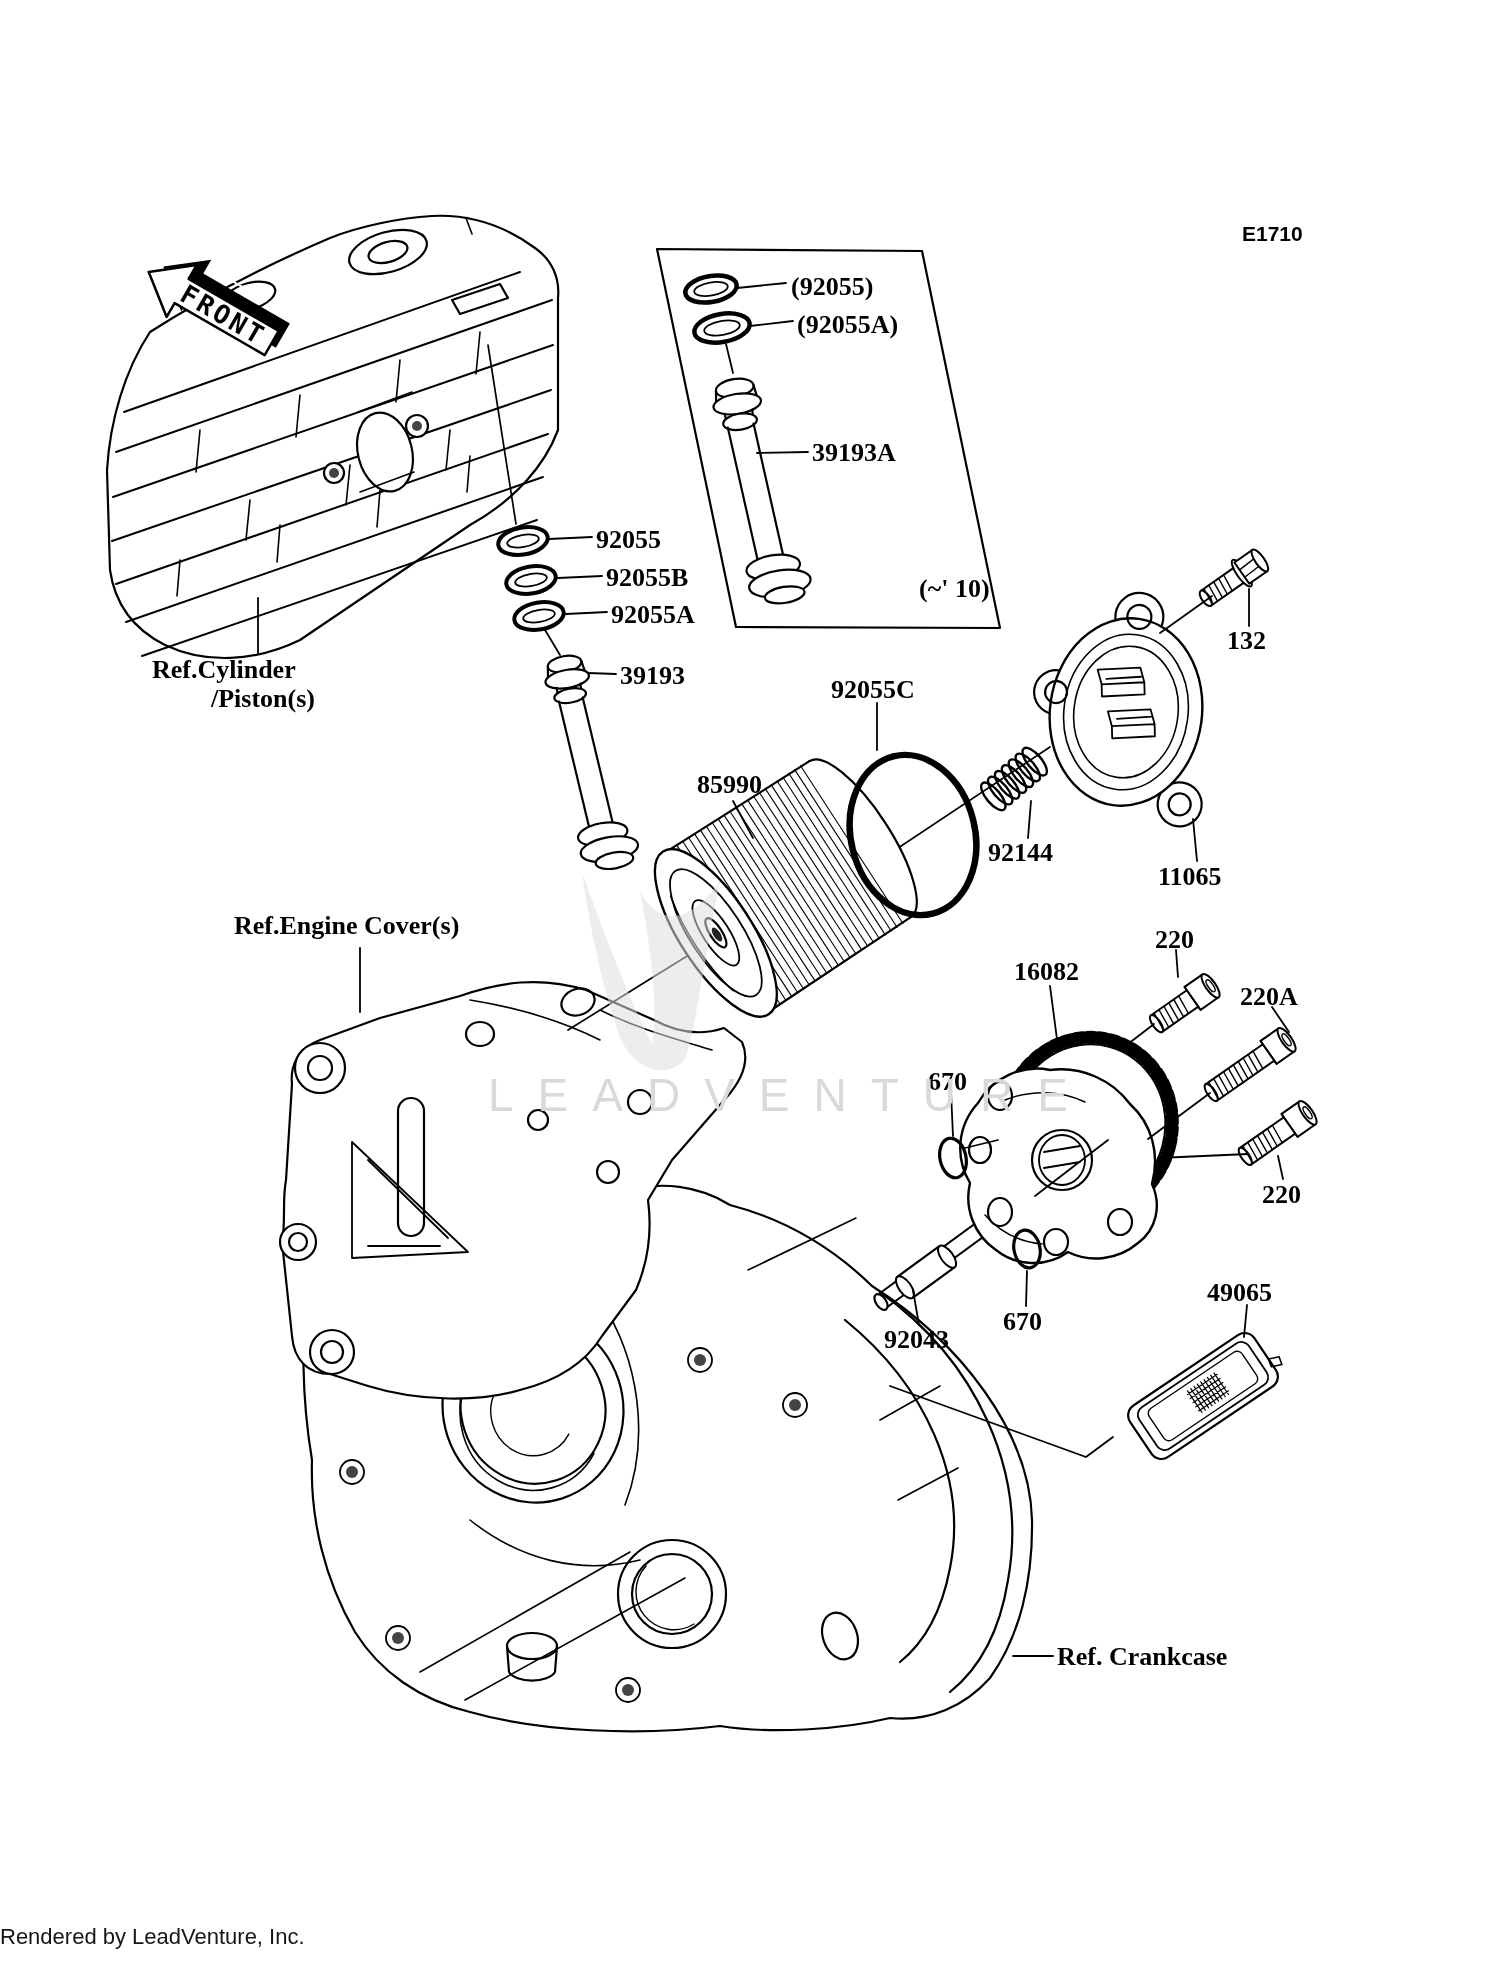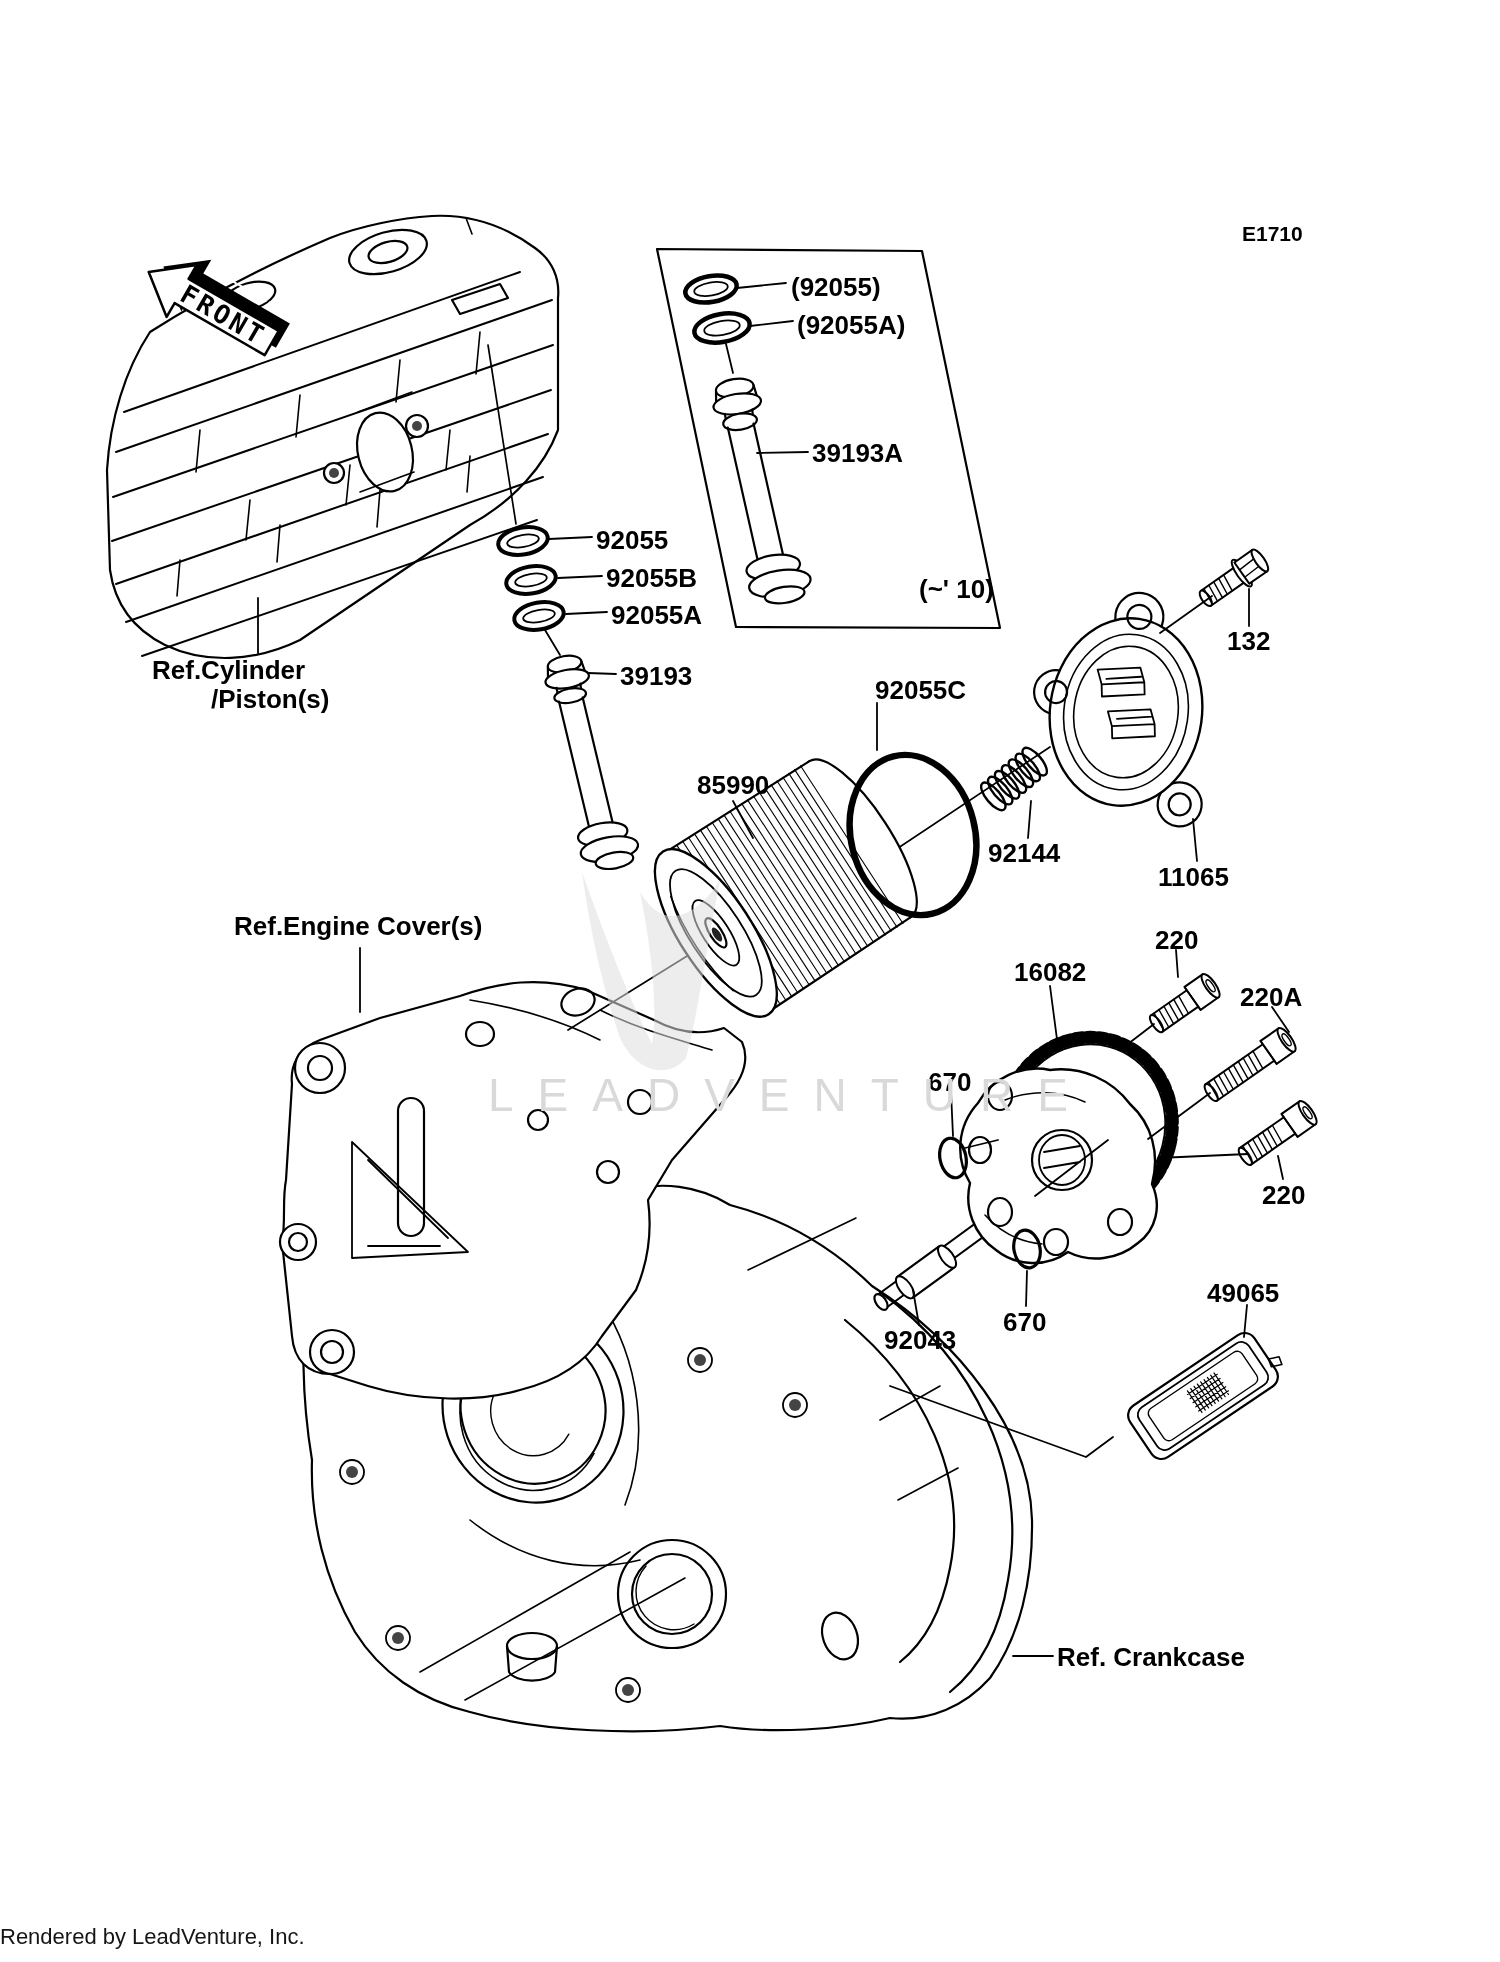--- a/index.html
+++ b/index.html
@@ -1,19 +1,19 @@
 <!DOCTYPE html>
 <html><head>
 <meta charset="utf-8">
 <style>
   html,body{margin:0;padding:0;background:#888;}
   .stage{position:relative;width:1500px;height:1962px;background:#fff;margin:0 auto;overflow:hidden;
          font-family:"DejaVu Sans Mono",monospace;}
   .stage svg{position:absolute;left:0;top:0;}
-  .callout{position:absolute;font-family:Liberation Sans, sans-serif;font-weight:bold;
+  .callout{position:absolute;font-family:Liberation Serif, serif;font-weight:bold;
            font-size:26px;line-height:30px;color:#000;white-space:nowrap;cursor:pointer;}
   .note{cursor:default;}
   .code{position:absolute;font-family:"Liberation Sans",sans-serif;font-weight:bold;
         font-size:21px;color:#000;white-space:nowrap;text-align:right;}
   .watermark{position:absolute;left:488px;top:1068px;font-family:"Liberation Sans",sans-serif;
              font-weight:normal;font-size:46px;letter-spacing:24px;color:#d9d9d9;white-space:nowrap;}
   .footer{position:absolute;left:0;right:0;top:1924px;text-align:left;
           font-family:"Liberation Sans",sans-serif;font-size:22px;color:#151515;}
 </style>
 </head>
@@ -341,21 +341,21 @@
 <div class="callout" style="left:791px;top:272px">(92055)</div>
 <div class="callout" style="left:797px;top:310px">(92055A)</div>
 <div class="callout" style="left:812px;top:438px">39193A</div>
 <div class="callout note" style="left:919px;top:574px">(~' 10)</div>
 
 <div class="callout" style="left:596px;top:525px">92055</div>
 <div class="callout" style="left:606px;top:563px">92055B</div>
 <div class="callout" style="left:611px;top:600px">92055A</div>
 <div class="callout" style="left:620px;top:661px">39193</div>
 <div class="callout" style="left:697px;top:770px">85990</div>
-<div class="callout" style="left:875px;top:675px">92055C</div>
+<div class="callout" style="left:831px;top:675px">92055C</div>
 <div class="callout" style="left:988px;top:838px">92144</div>
 <div class="callout" style="left:1158px;top:862px">11065</div>
 <div class="callout" style="left:1227px;top:626px">132</div>
 <div class="callout" style="left:1014px;top:957px">16082</div>
 <div class="callout" style="left:1155px;top:925px">220</div>
 <div class="callout" style="left:1240px;top:982px">220A</div>
 <div class="callout" style="left:1262px;top:1180px">220</div>
 <div class="callout" style="left:928px;top:1067px">670</div>
 <div class="callout" style="left:1003px;top:1307px">670</div>
 <div class="callout" style="left:884px;top:1325px">92043</div>

